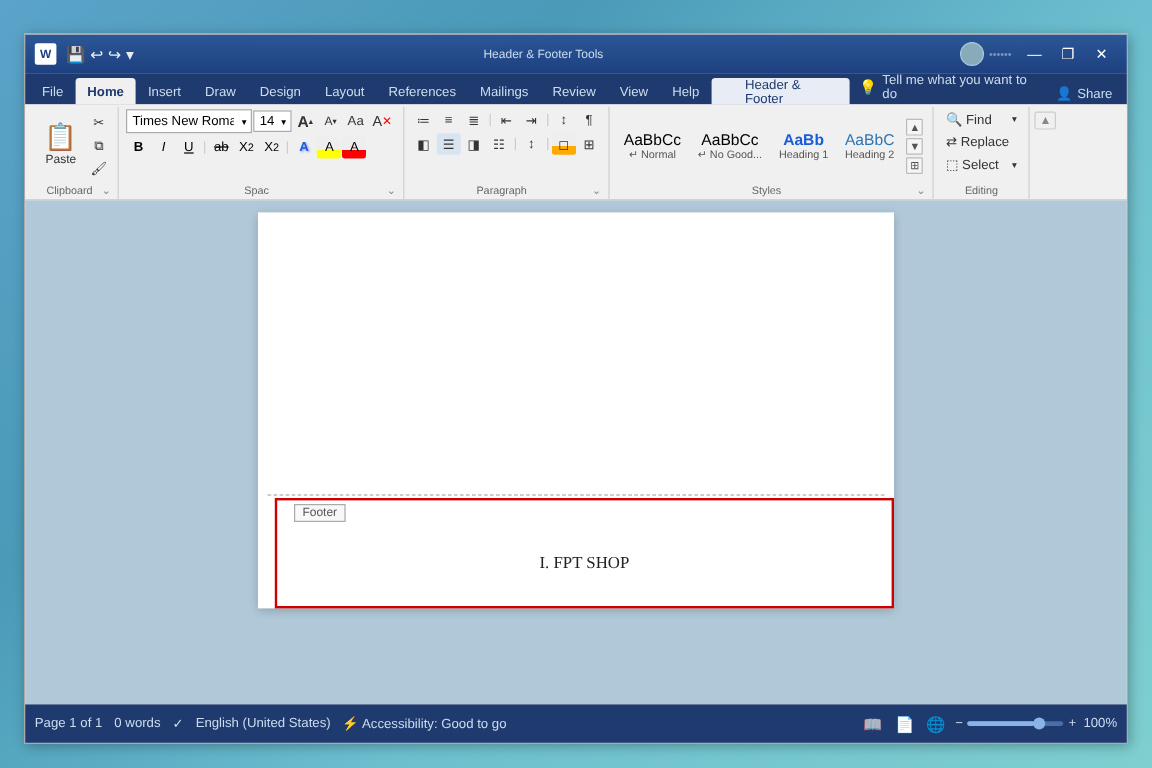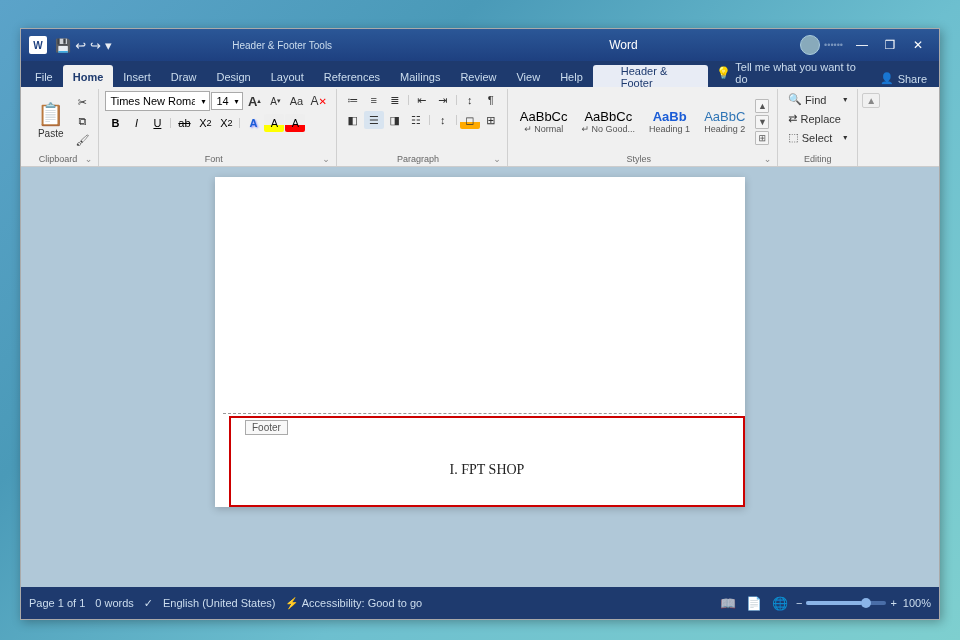--- a/index.html
+++ b/index.html
@@ -484,21 +484,20 @@
     <div class="title-bar-left">
       <div class="title-bar-icon">W</div>
       <div class="quick-access">
         <span class="qa-btn">💾</span>
         <span class="qa-btn">↩</span>
         <span class="qa-btn">↪</span>
         <span class="qa-btn">▾</span>
       </div>
     </div>
     <div class="title-bar-tools">Header &amp; Footer Tools</div>
-    <div class="title-center">Word</div>
     <div class="profile-area">
       <div class="profile-circle"></div>
       <span style="font-size:9px;opacity:0.5;">••••••</span>
     </div>
     <div class="title-bar-right">
       <div class="win-btn">—</div>
       <div class="win-btn">❐</div>
       <div class="win-btn close">✕</div>
     </div>
   </div>
@@ -581,21 +580,21 @@
             </div>
           <div class="font-format-btn">X<sub>2</sub></div>
           <div class="font-format-btn">X<sup>2</sup></div>
           <div class="ribbon-separator"></div>
           <div class="font-format-btn" style="color:#1a5cd6;font-weight:bold;text-shadow:1px 1px 2px #88f;">A</div>
           <div class="font-format-btn" style="background:linear-gradient(to bottom,#eee 60%,#ff0 60%);">A</div>
           <div class="font-format-btn" style="background:linear-gradient(to bottom,#eee 60%,#f00 60%);">A</div>
         </div>
       </div>
       <div style="display:flex;align-items:center;justify-content:space-between;width:100%;">
-        <span class="group-label">Font</span>
+        <span class="group-label">Spac</span>
         <span style="font-size:9px;color:#888;cursor:pointer;">⌄</span>
       </div>
     </div>
 
     <div class="ribbon-group para-group">
       <div style="display:flex;flex-direction:column;gap:2px;flex:1;">
         <div style="display:flex;align-items:center;gap:1px;">
           <div class="ribbon-btn-small">≔</div>
           <div class="ribbon-btn-small">≡</div>
           <div class="ribbon-btn-small">≣</div>

